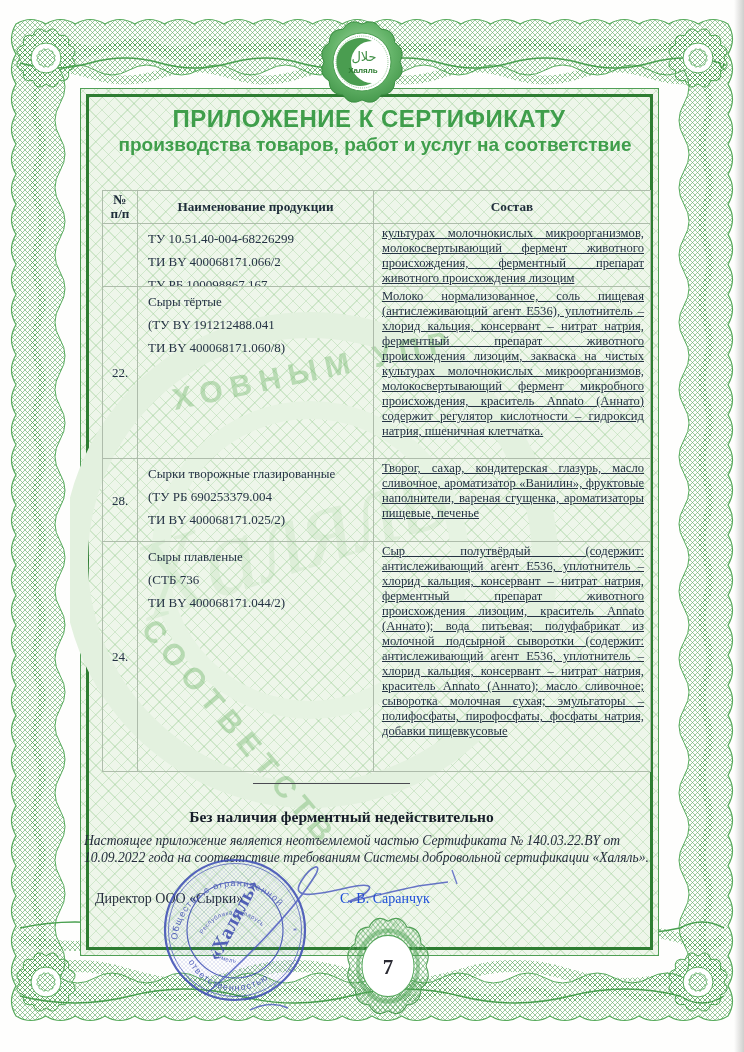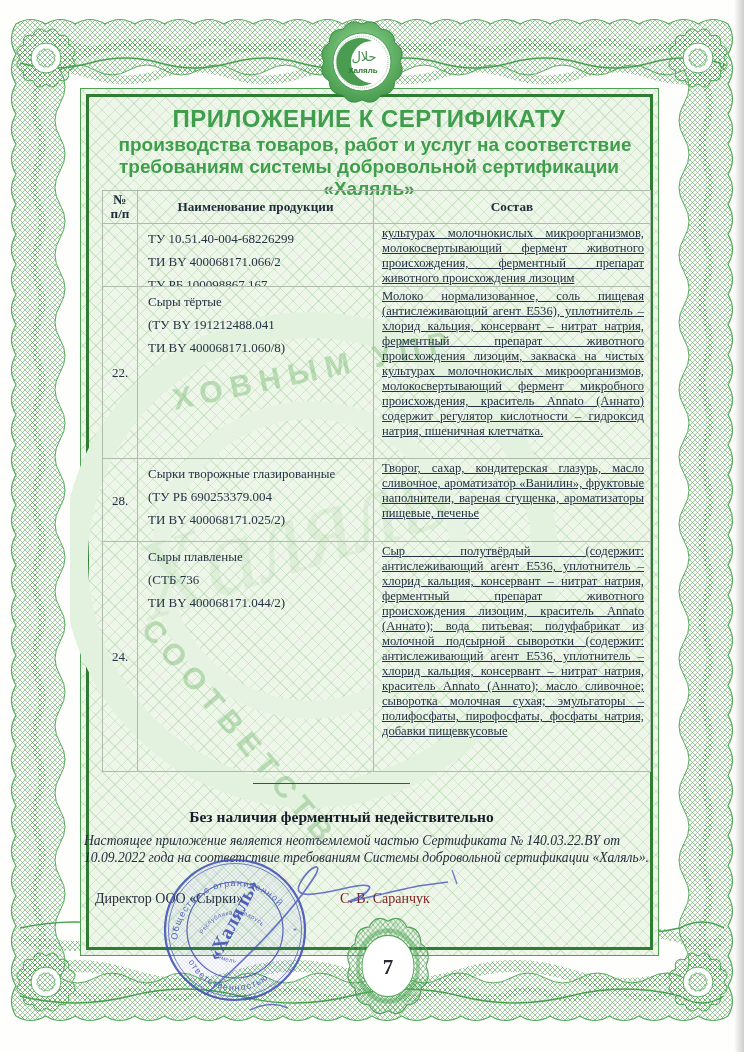--- a/index.html
+++ b/index.html
@@ -36,21 +36,21 @@
   .td-num{display:flex;align-items:center;justify-content:center;font-size:13px;}
   .td-name{padding:3px 4px 0 10px;white-space:pre-line;font-size:13px;line-height:23px;}
   .td-comp{padding:2px 6px 0 8px;text-align:justify;font-size:12.6px;line-height:15px;text-decoration:underline;}
   
   .divider{position:absolute;left:253px;top:783px;width:157px;height:1px;background:#4a4a52;}
   .validity{position:absolute;left:84px;top:808px;width:515px;text-align:center;
             font-weight:bold;font-size:15.5px;color:#161d29;}
   .note{position:absolute;left:84px;top:833px;width:578px;text-align:left;
         font-style:italic;font-size:13.6px;line-height:16.5px;color:#232c3b;}
   .director{position:absolute;left:95px;top:891px;font-size:14px;color:#232c3b;}
-  .director-name{position:absolute;left:340px;top:891px;font-size:14px;color:#7f1d1d;}
+  .director-name{position:absolute;left:340px;top:891px;font-size:14px;color:#1d4ed8;}
   .logo-svg{position:absolute;left:312px;top:12px;z-index:5;}
   .pagenum-svg{position:absolute;left:333px;top:908px;z-index:5;}
   .stamp-svg{position:absolute;left:130px;top:830px;z-index:6;}
   .scan-edge{position:absolute;right:0;top:0;width:10px;height:1052px;z-index:7;
              background:linear-gradient(to right,rgba(0,0,0,0),#cfcfcd);}
 </style>
 </head>
 <body>
 
 <div class="page">
@@ -104,21 +104,20 @@
     <text x="105" y="210" transform="rotate(-12 105 210)" font-family="Liberation Sans,sans-serif" font-size="30" font-weight="bold" letter-spacing="8" fill="rgba(132,192,126,0.5)">ХОВНЫМ УПР</text>
     <text x="70" y="430" transform="rotate(50 70 430)" font-family="Liberation Sans,sans-serif" font-size="30" font-weight="bold" letter-spacing="8" fill="rgba(132,192,126,0.5)">СООТВЕТСТВ</text>
     <text x="80" y="420" transform="rotate(-18 80 420)" font-family="Liberation Serif,serif" font-style="italic" font-size="110" fill="rgba(150,205,145,0.18)">Халяль</text>
   </svg>
 
   <div class="content">
 
     <div class="title">
       <div class="l1">ПРИЛОЖЕНИЕ К СЕРТИФИКАТУ</div>
       <div class="l2">производства товаров, работ и услуг на соответствие</div>
-      <div class="l3">требованиям системы добровольной сертификации «Халяль»</div>
     </div>
 
     <div class="cert-table">
       <div class="th">№
 п/п</div>
       <div class="th">Наименование продукции</div>
       <div class="th">Состав</div>
 
       <div class="td-num"></div>
       <div class="td-name">ТУ 10.51.40-004-68226299

